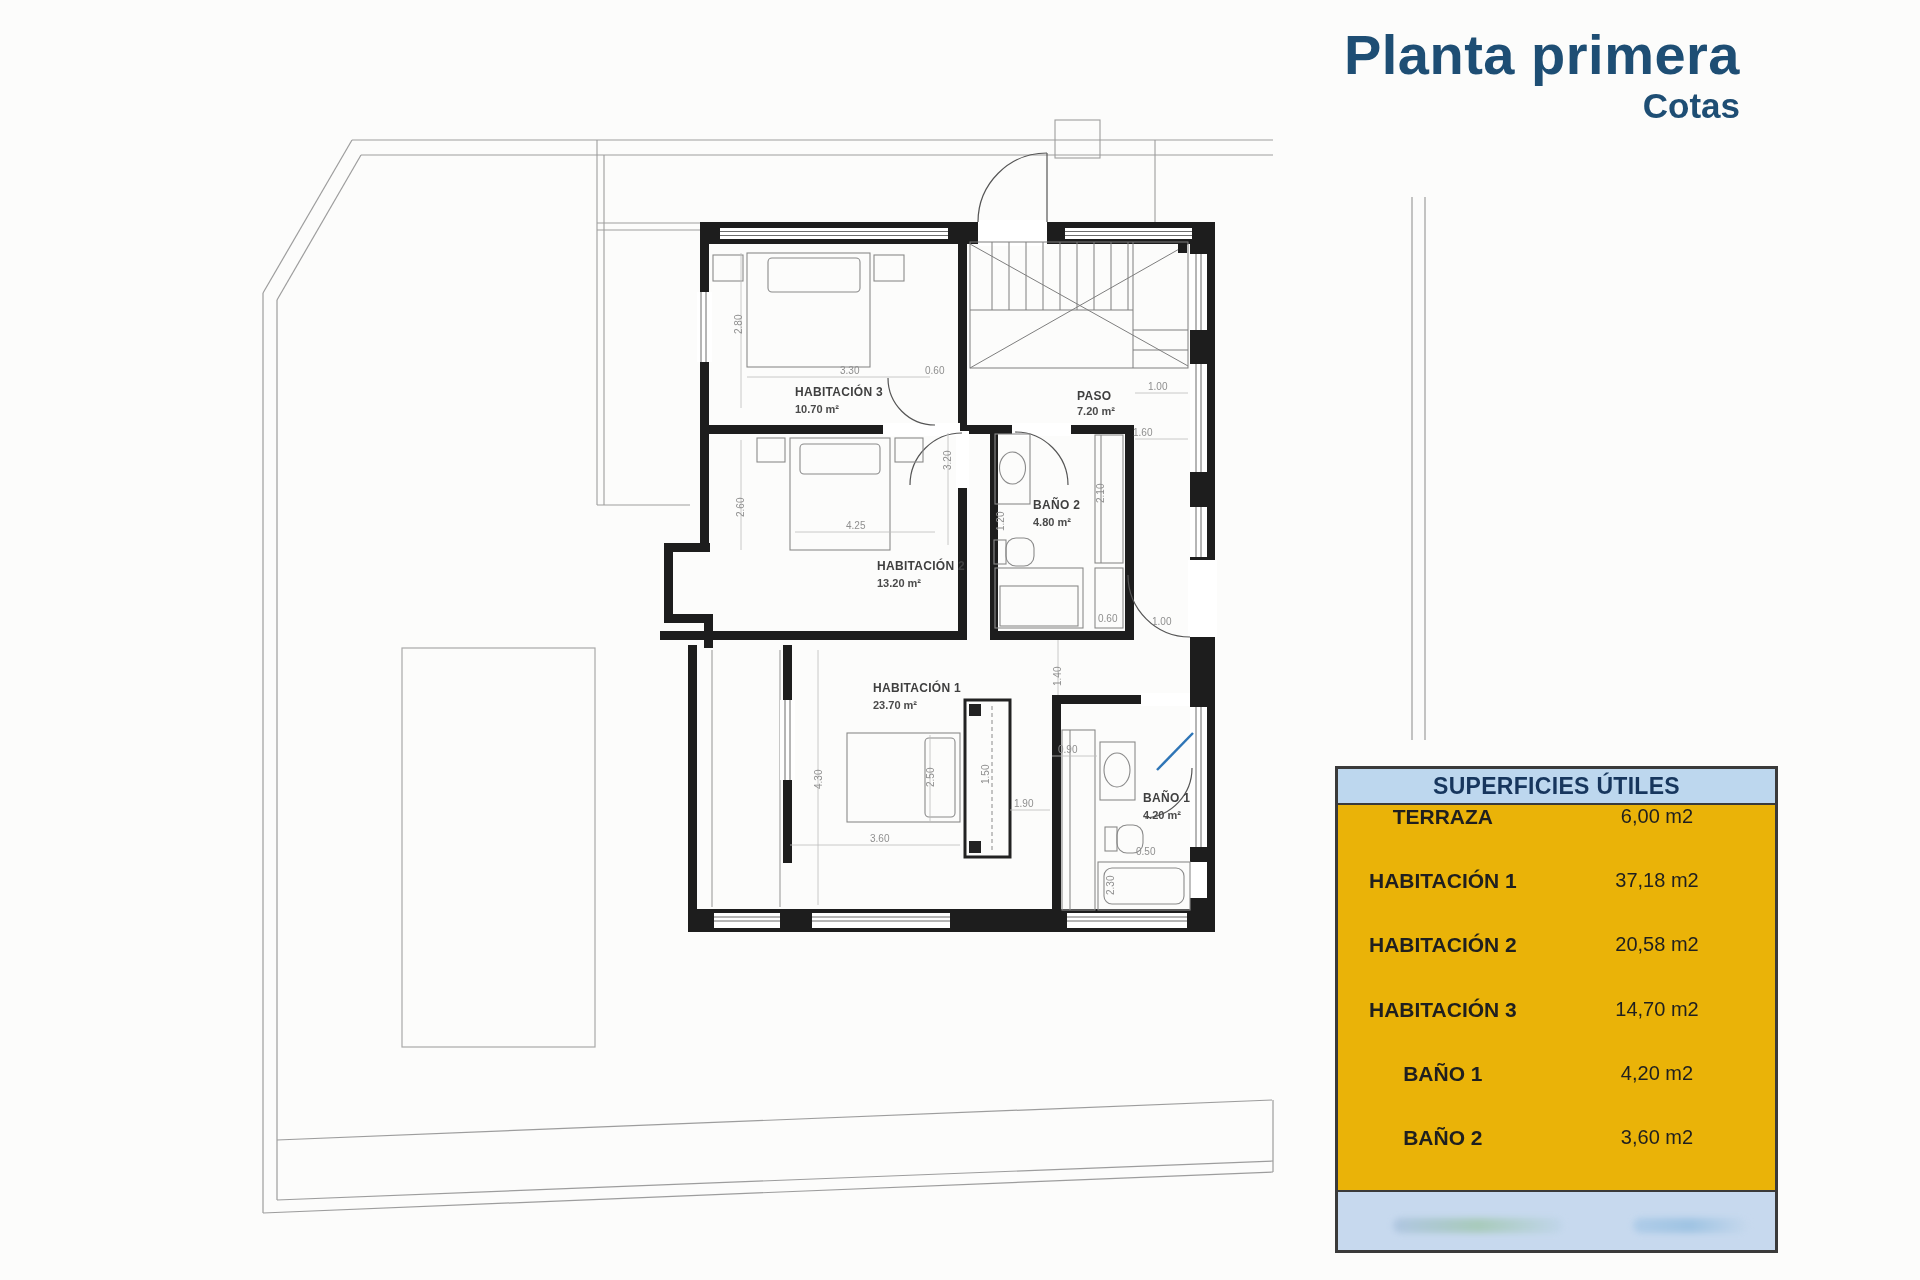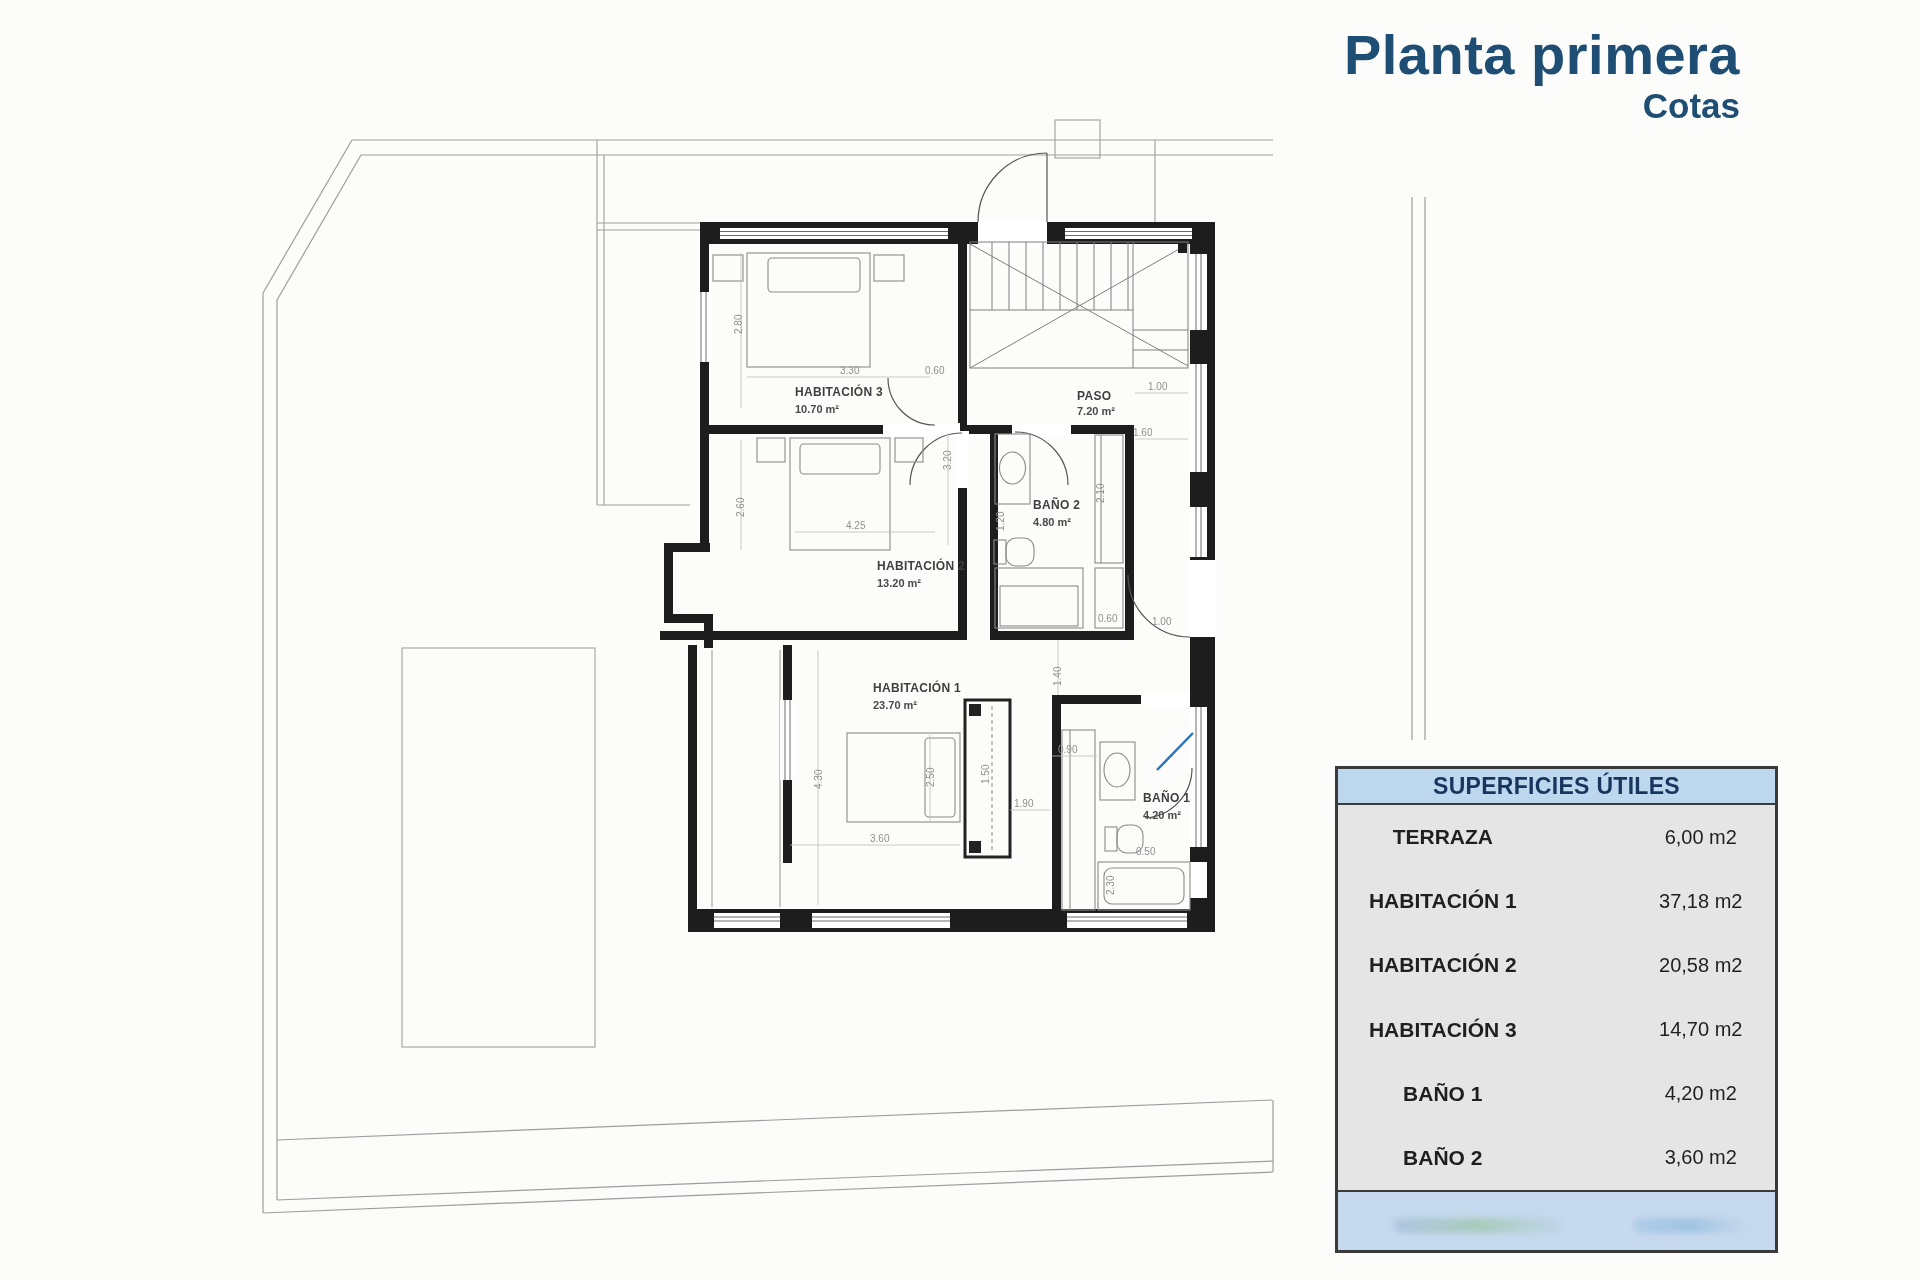--- a/index.html
+++ b/index.html
@@ -12,30 +12,30 @@
   .title-main{font-size:56px;font-weight:bold;line-height:1.05;letter-spacing:0.5px;}
   .title-sub{font-size:35px;font-weight:bold;line-height:1.2;}
   
   svg.plan{position:absolute;left:0;top:0;}
   .roomname{font-size:12px;font-weight:bold;fill:#3f3f3f;letter-spacing:.3px;}
   .roomarea{font-size:11px;font-weight:bold;fill:#4a4a4a;}
   .dim{font-size:10px;fill:#8f8f8f;}
   
   .surfaces{
     position:absolute;left:1335px;top:766px;width:443px;height:487px;
-    border:3px solid #3a3a3a;background:#e5e5e5;box-sizing:border-box;
+    border:3px solid #3a3a3a;background:#eab308;box-sizing:border-box;
     display:flex;flex-direction:column;
   }
   .surf-header{
     height:34px;flex:0 0 34px;background:#bdd7ee;border-bottom:2px solid #3a3a3a;
     display:flex;align-items:center;justify-content:center;
     font-size:23px;font-weight:bold;color:#17365d;letter-spacing:.3px;
   }
   .surf-rows{flex:1 1 auto;display:flex;flex-direction:column;}
-  .trow{flex:1 1 auto;display:flex;align-items:center;color:#1f1f1f;gap:44px;}
+  .trow{flex:1 1 auto;display:flex;color:#1f1f1f;}
   .tlabel{width:48%;text-align:center;font-size:21px;font-weight:bold;}
   .tvalue{width:34%;margin-left:8%;text-align:center;font-size:20px;font-weight:normal;}
   .surf-footer{
     height:58px;flex:0 0 58px;background:#c7d9ee;border-top:2px solid #3a3a3a;position:relative;
   }
   .smudge{position:absolute;border-radius:8px;filter:blur(3px);opacity:.55;}
   .smudge.a{left:55px;top:26px;width:170px;height:15px;
     background:linear-gradient(90deg,#9db7d8,#8fbf92,#bcd3e8);}
   .smudge.b{left:295px;top:26px;width:115px;height:15px;
     background:linear-gradient(90deg,#9cc2e4,#7fb2d9,#c6d8ec);}

